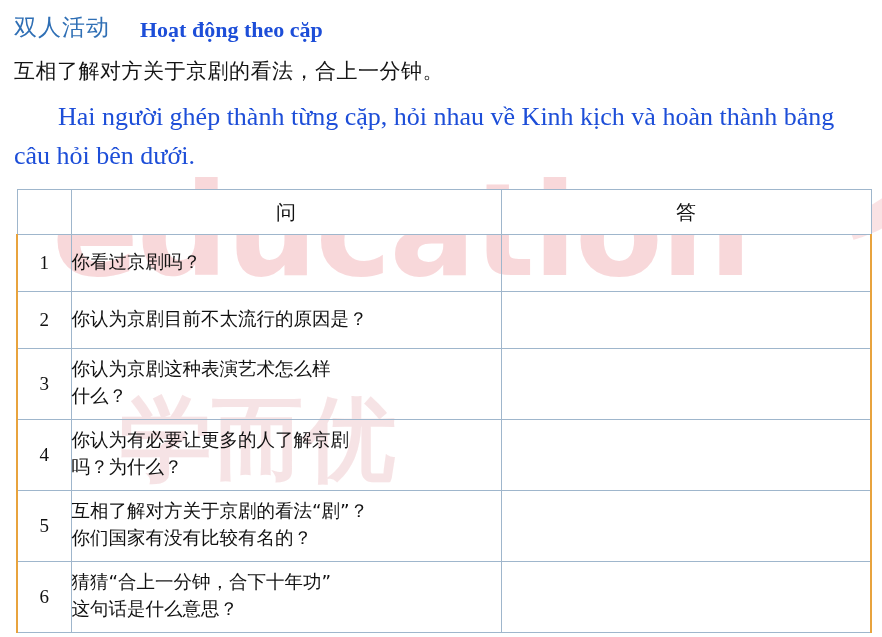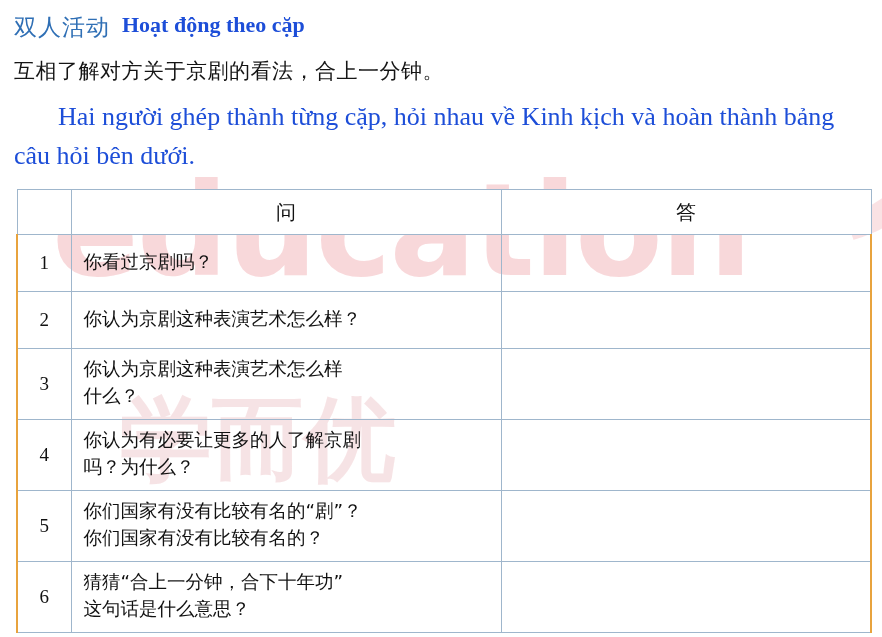--- a/index.html
+++ b/index.html
@@ -66,22 +66,22 @@
 
   .page {
     position: relative;
     z-index: 2;
     padding: 10px 14px 0 14px;
   }
 
   
   .heading-row {
     display: flex;
-    align-items: flex-start;
-    gap: 12px;
+    align-items: flex-end;
+    gap: 30px;
     margin: 2px 0 0 0;
   }
   .heading-cn {
     color: #2f6fb5;
     font-size: 23px;
     font-family: "DejaVu Sans", sans-serif;
     letter-spacing: 1px;
   }
   .heading-vi {
     font-size: 22px;
@@ -140,21 +140,21 @@
     border-right: 1px solid #111;
   }
   tbody tr td.num {
     text-align: center;
     font-size: 19px;
     font-family: "Liberation Serif", serif;
     border-left: 2px solid #e8a33d;
     color: #111;
   }
   tbody tr td.q {
-    padding: 6px 10px 8px 12px;
+    padding: 6px 10px 8px 0;
     font-family: "DejaVu Sans", sans-serif;
     font-size: 18.5px;
     line-height: 1.45;
     color: #111;
     border-right: 1px dashed #9a9a9a;
   }
   tbody tr td.a {
     border-right: 2px solid #e8a33d;
   }
   tbody tr.h1 td { height: 42px; }
@@ -198,21 +198,21 @@
       <tr class="h1">
         <td class="num">1</td>
         <td class="q">
           <div class="qline">你看过京剧吗？</div>
         </td>
         <td class="a"></td>
       </tr>
       <tr class="h1">
         <td class="num">2</td>
         <td class="q">
-          <div class="qline">你认为京剧这种表演艺术怎么样？</div>
+          <div class="qline">你认为京剧目前不太流行的原因是？</div>
         </td>
         <td class="a"></td>
       </tr>
       <tr class="h2">
         <td class="num">3</td>
         <td class="q">
           <div class="qline">你认为京剧这种表演艺术怎么样</div>
           <div class="qline">什么？</div>
         </td>
         <td class="a"></td>
@@ -221,21 +221,21 @@
         <td class="num">4</td>
         <td class="q">
           <div class="qline">你认为有必要让更多的人了解京剧</div>
           <div class="qline">吗？为什么？</div>
         </td>
         <td class="a"></td>
       </tr>
       <tr class="h2">
         <td class="num">5</td>
         <td class="q">
-          <div class="qline">你们国家有没有比较有名的“剧”？</div>
+          <div class="qline">互相了解对方关于京剧的看法“剧”？</div>
           <div class="qline">你们国家有没有比较有名的？</div>
         </td>
         <td class="a"></td>
       </tr>
       <tr class="h2">
         <td class="num">6</td>
         <td class="q">
           <div class="qline">猜猜“合上一分钟，合下十年功”</div>
           <div class="qline">这句话是什么意思？</div>
         </td>

